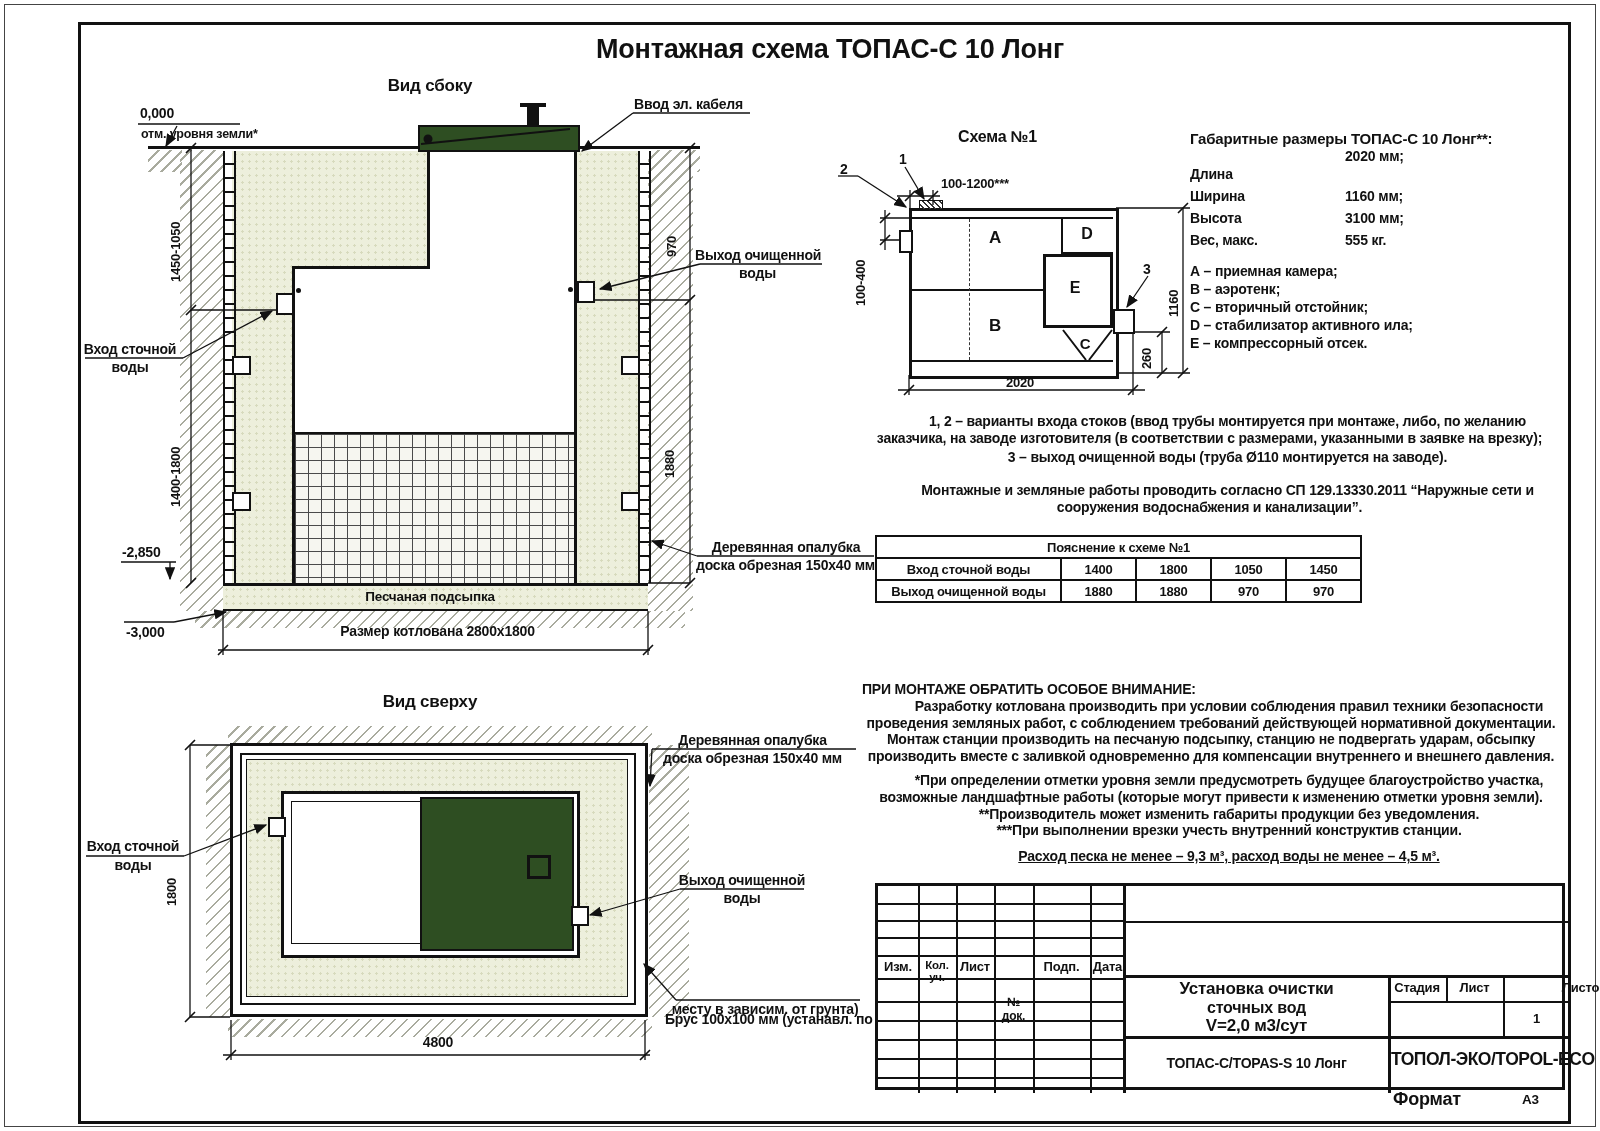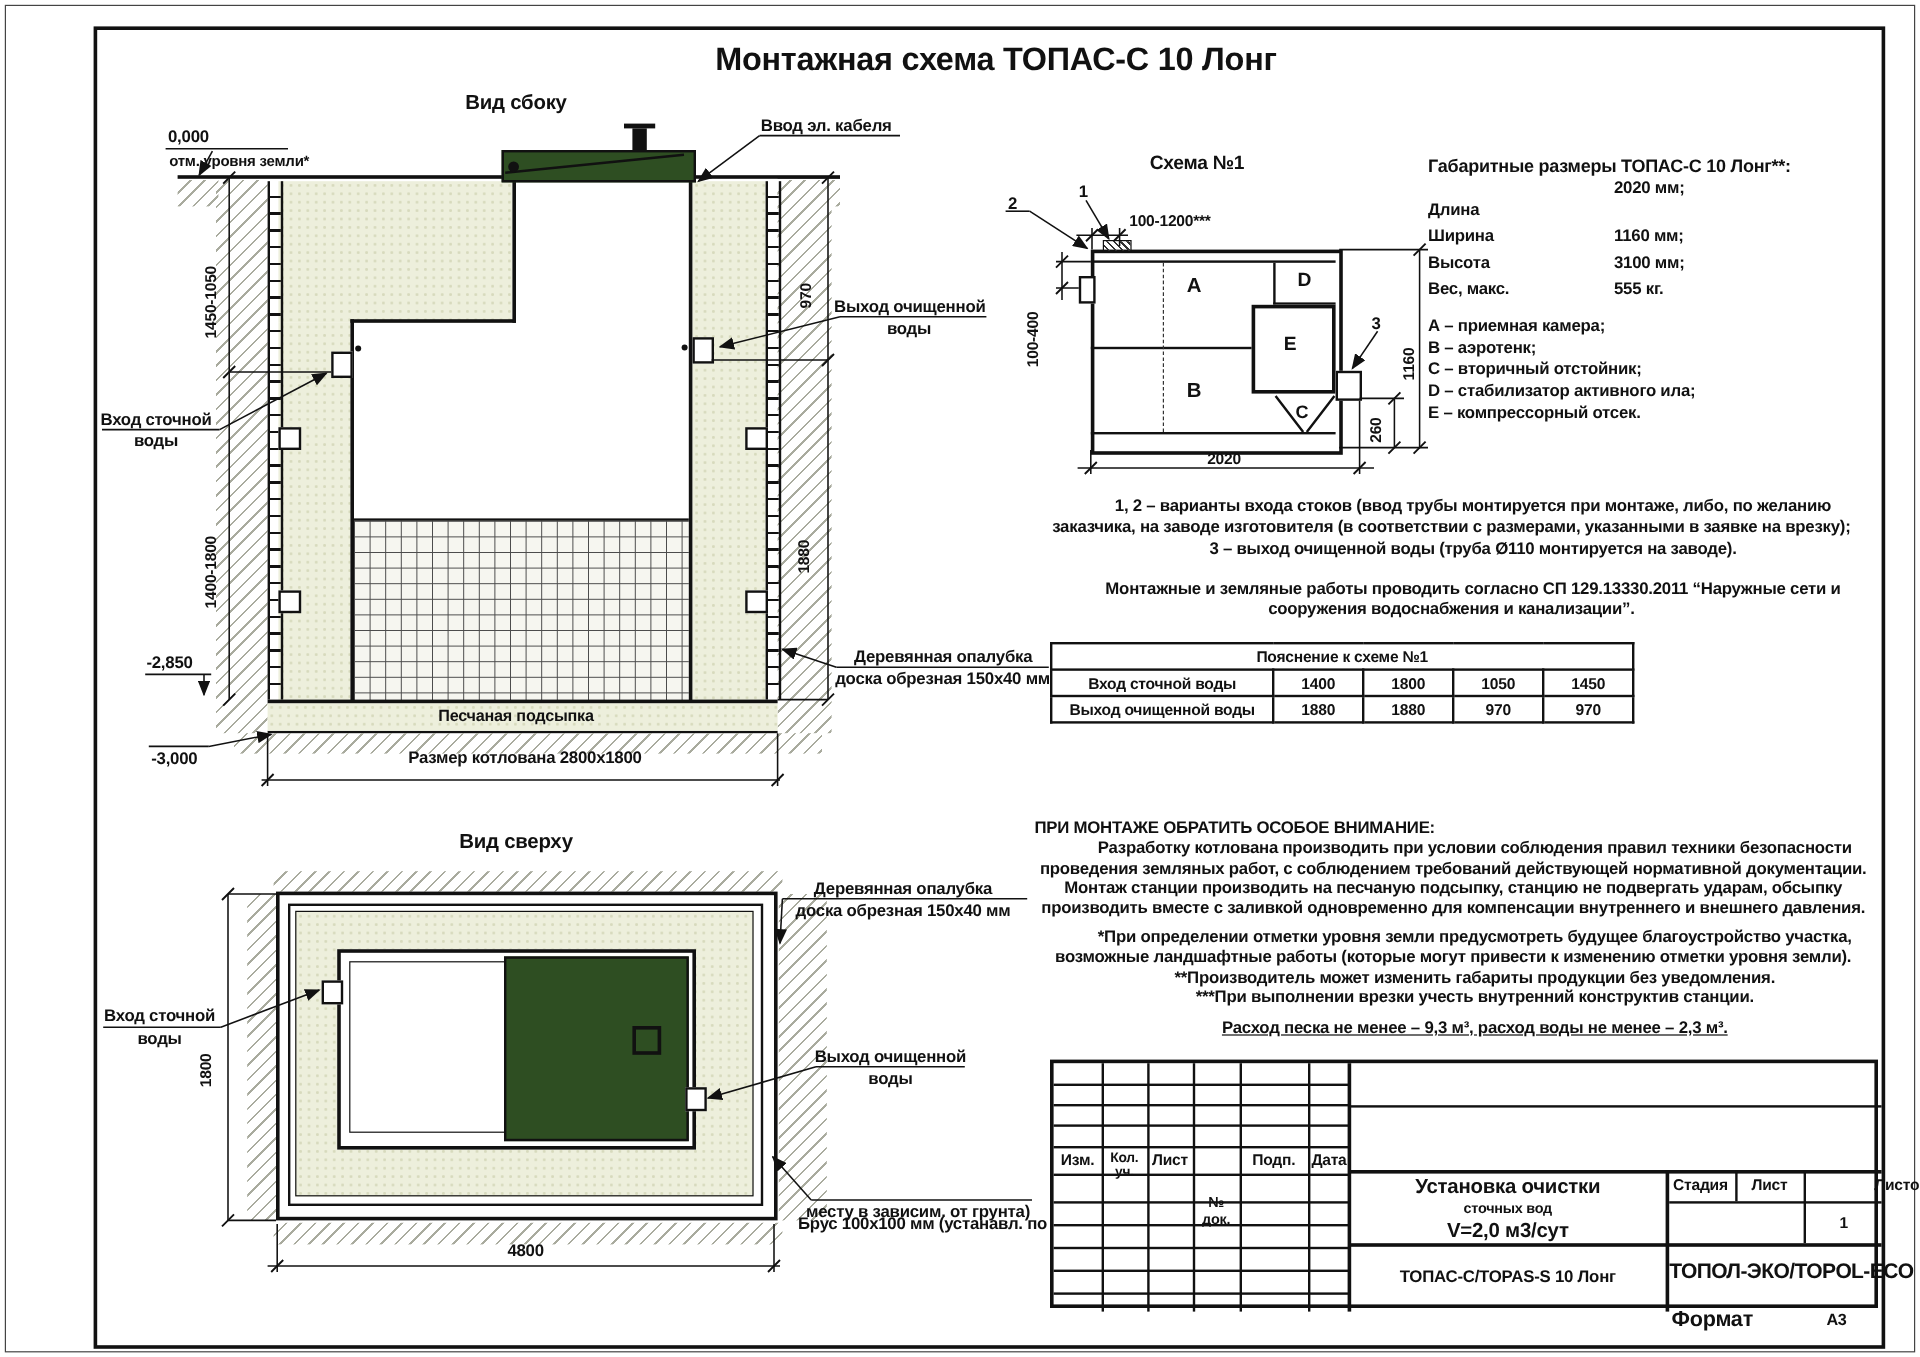--- a/index.html
+++ b/index.html
@@ -208,21 +208,21 @@
       </tr>
     </tbody>
       </table>
   </div>
 
   <div class="abs para" style="left:862px;top:681px;width:695px;font-weight:bold;">ПРИ МОНТАЖЕ ОБРАТИТЬ ОСОБОЕ ВНИМАНИЕ:</div>
   <div class="abs para indent" style="left:862px;top:698px;width:698px;">Разработку котлована производить при условии соблюдения правил техники безопасности проведения земляных работ, с соблюдением требований действующей нормативной документации. Монтаж станции производить на песчаную подсыпку, станцию не подвергать ударам, обсыпку производить вместе с заливкой одновременно для компенсации внутреннего и внешнего давления.</div>
   <div class="abs para indent" style="left:862px;top:772px;width:698px;">*При определении отметки уровня земли предусмотреть будущее благоустройство участка, возможные ландшафтные работы (которые могут привести к изменению отметки уровня земли).</div>
   <div class="abs para indent" style="left:862px;top:806px;width:698px;">**Производитель может изменить габариты продукции без уведомления.</div>
   <div class="abs para indent" style="left:862px;top:822px;width:698px;">***При выполнении врезки учесть внутренний конструктив станции.</div>
-  <div class="abs para indent" style="left:862px;top:848px;width:698px;text-decoration:underline;">Расход песка не менее – 9,3 м³, расход воды не менее – 2,3 м³.</div>
+  <div class="abs para indent" style="left:862px;top:848px;width:698px;text-decoration:underline;">Расход песка не менее – 9,3 м³, расход воды не менее – 4,5 м³.</div>
 
   <div class="abs" style="left:875px;top:883px;width:690px;height:207px;border:3px solid #111;box-sizing:border-box;">
 
     <div class="tb-line" style="left:40px;top:0;width:2px;height:207px;"></div>
     <div class="tb-line" style="left:78px;top:0;width:2px;height:207px;"></div>
     <div class="tb-line" style="left:116px;top:0;width:2px;height:207px;"></div>
     <div class="tb-line" style="left:155px;top:0;width:2px;height:207px;"></div>
     <div class="tb-line" style="left:212px;top:0;width:2px;height:207px;"></div>
     <div class="tb-line" style="left:245px;top:0;width:3px;height:207px;"></div>
 
@@ -251,21 +251,21 @@
     <div class="tb-line" style="left:568px;top:89px;width:2px;height:26px;"></div>
     <div class="tb-line" style="left:625px;top:89px;width:2px;height:61px;"></div>
     <div class="tb-line" style="left:513px;top:115px;width:177px;height:2px;"></div>
 
     <div class="abs cell-label" style="left:510px;top:94px;width:58px;">Стадия</div>
     <div class="abs cell-label" style="left:568px;top:94px;width:57px;">Лист</div>
     <div class="abs cell-label" style="left:627px;top:94px;width:63px;padding-left:48px;">Листов</div>
     <div class="abs cell-label" style="left:627px;top:125px;width:63px;">1</div>
 
     <div class="abs lbl lbl-c" style="left:247px;top:93px;width:263px;font-size:17px;line-height:19px;">Установка очистки</div>
-    <div class="abs lbl lbl-c" style="left:247px;top:112px;width:263px;font-size:12px;line-height:19px;">сточных вод</div>
+    <div class="abs lbl lbl-c" style="left:247px;top:112px;width:263px;font-size:16px;line-height:19px;">сточных вод</div>
     <div class="abs lbl lbl-c" style="left:247px;top:130px;width:263px;font-size:17px;line-height:19px;">V=2,0 м3/сут</div>
 
     <div class="abs lbl lbl-c" style="left:247px;top:170px;width:263px;font-size:14px;">ТОПАС-С/TOPAS-S 10 Лонг</div>
     <div class="abs lbl lbl-c" style="left:513px;top:166px;width:177px;font-size:17.5px;letter-spacing:-0.5px;">ТОПОЛ-ЭКО/TOPOL-ECO</div>
   </div>
   <div class="abs lbl" style="left:1393px;top:1092px;font-size:18px;">Формат</div>
   <div class="abs lbl" style="left:1522px;top:1092px;font-size:13.5px;">А3</div>
 
   <svg class="overlay" width="1600" height="1131" viewBox="0 0 1600 1131">
     <defs>

